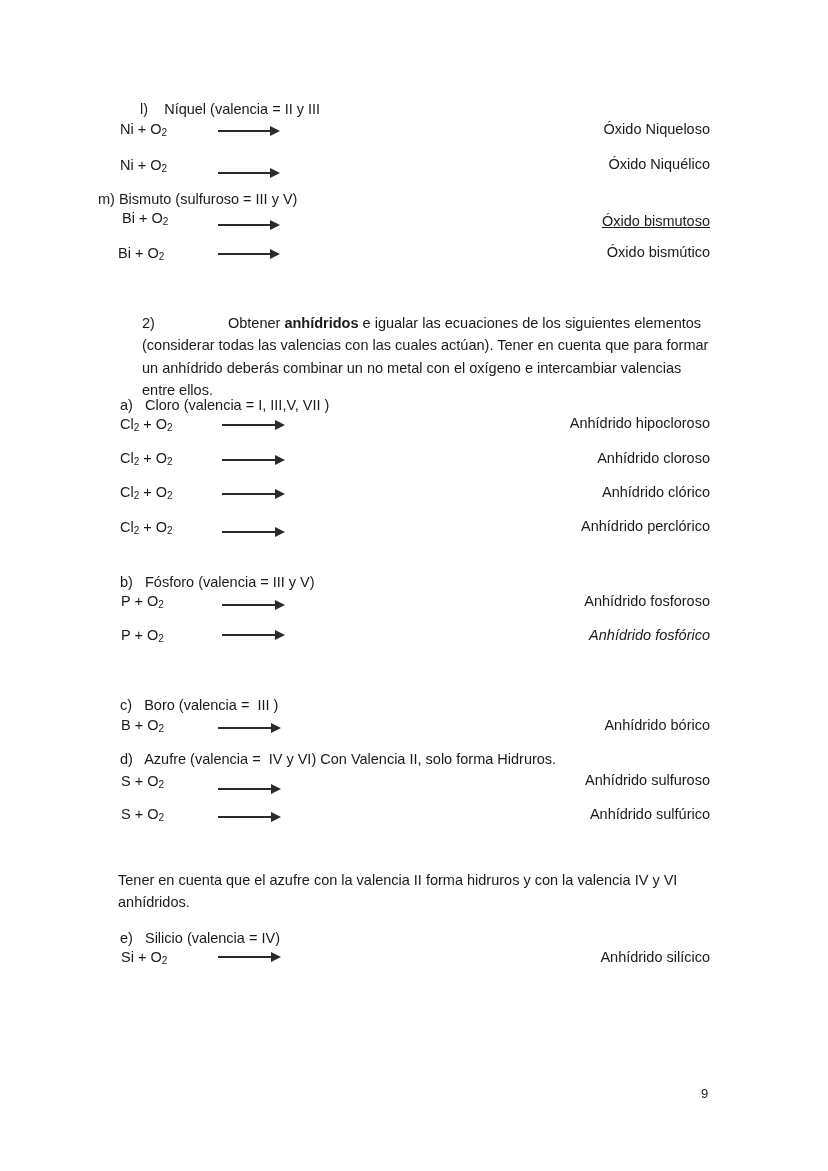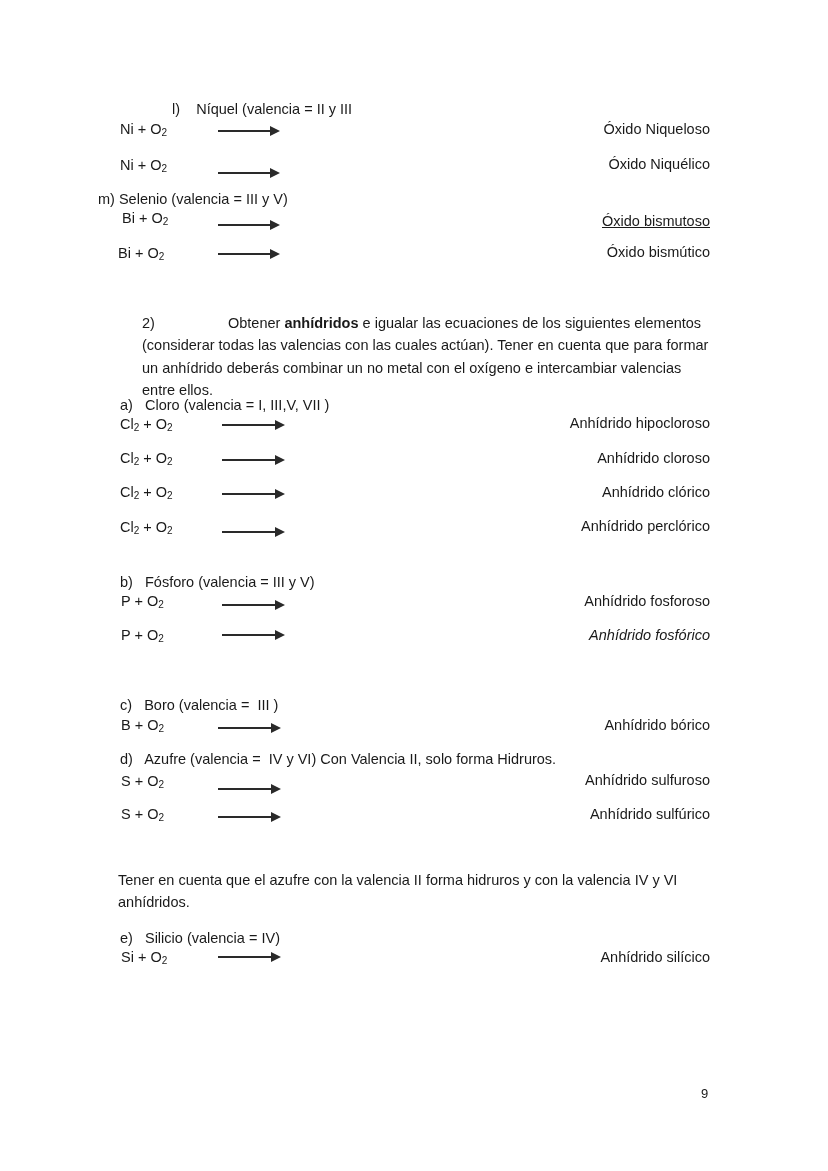--- a/index.html
+++ b/index.html
@@ -96,37 +96,37 @@
     position: absolute;
     font-size: 13px;
     color: #1a1a1a;
   }
 </style>
 </head>
 <body>
 
 <div class="page">
 
-  <div class="txt" style="left:140px; top:100px;margin-left:32px;">l)    Níquel (valencia = II y III</div>
+  <div class="txt" style="left:140px; top:100px;">l)    Níquel (valencia = II y III</div>
 
   <div class="formula" style="left:120px; top:121px;"><span>Ni + O</span><sub>2</sub></div>
   <div class="arrow" style="left:218px; top:126px; width:62px;">
     <span class="shaft" style="width:53px;"></span>
     <span class="head" style="left:52px;"></span>
   </div>
   <div class="product" style="top:121px;">Óxido Niqueloso</div>
 
   <div class="formula" style="left:120px; top:157px;"><span>Ni + O</span><sub>2</sub></div>
   <div class="arrow" style="left:218px; top:168px; width:62px;">
     <span class="shaft" style="width:53px;"></span>
     <span class="head" style="left:52px;"></span>
   </div>
   <div class="product" style="top:156px;">Óxido Niquélico</div>
 
-  <div class="txt" style="left:98px; top:190px;">m) Selenio (valencia = III y V)</div>
+  <div class="txt" style="left:98px; top:190px;">m) Bismuto (sulfuroso = III y V)</div>
 
   <div class="formula" style="left:122px; top:210px;"><span>Bi + O</span><sub>2</sub></div>
   <div class="arrow" style="left:218px; top:220px; width:62px;">
     <span class="shaft" style="width:53px;"></span>
     <span class="head" style="left:52px;"></span>
   </div>
   <div class="product" style="top:213px;text-decoration:underline;">Óxido bismutoso</div>
 
   <div class="formula" style="left:118px; top:245px;"><span>Bi + O</span><sub>2</sub></div>
   <div class="arrow" style="left:218px; top:249px; width:62px;">

